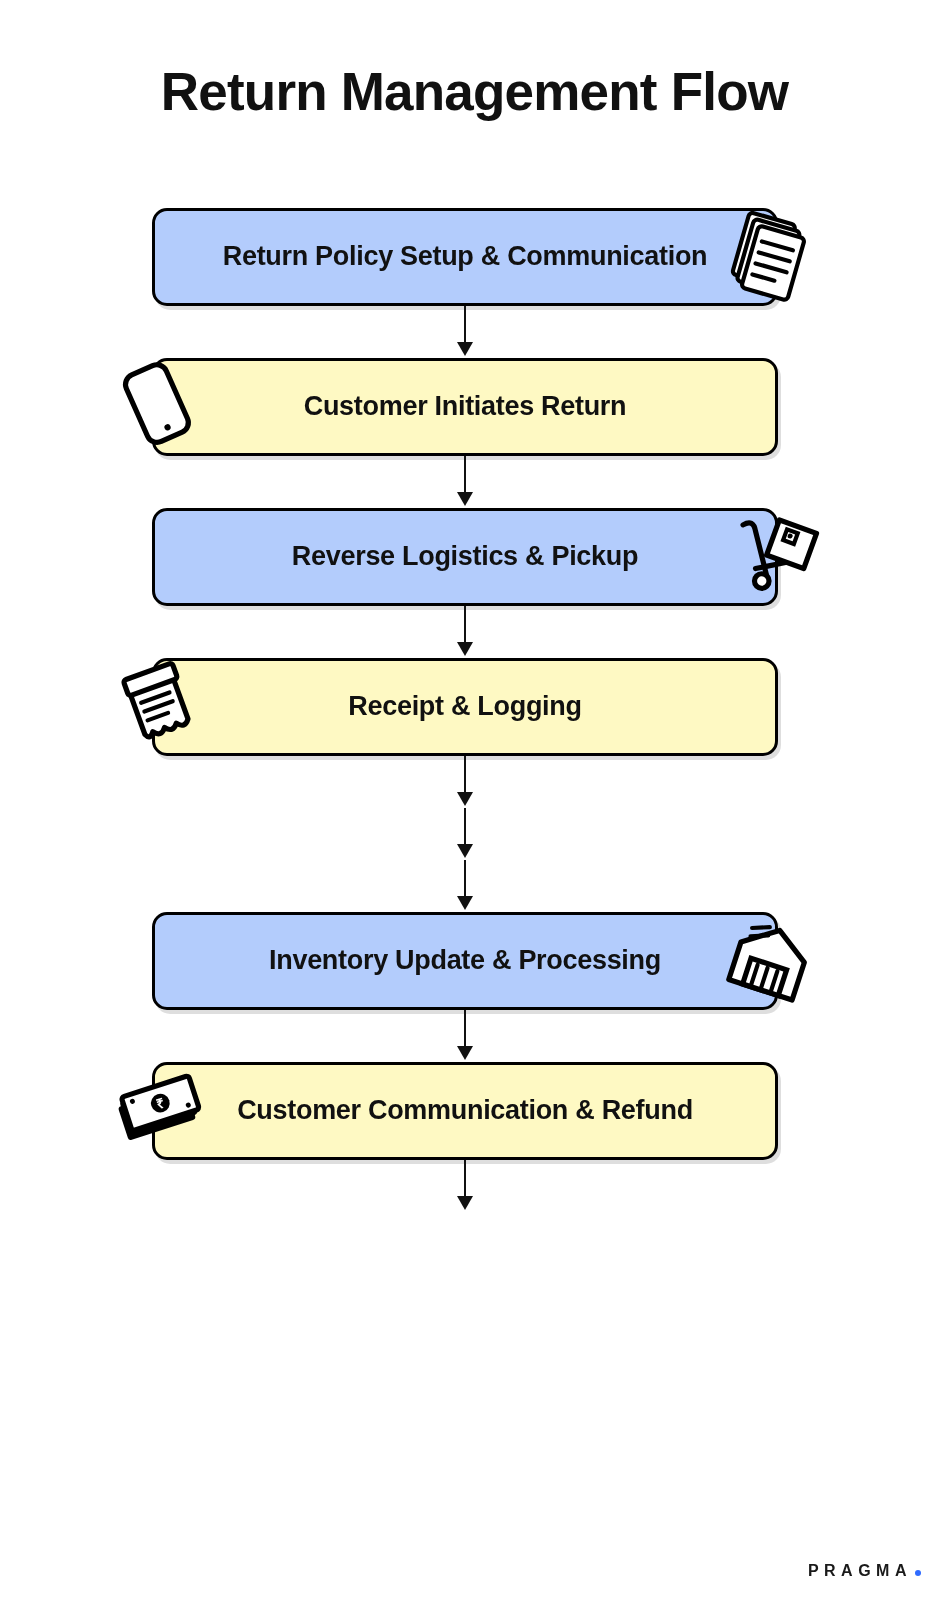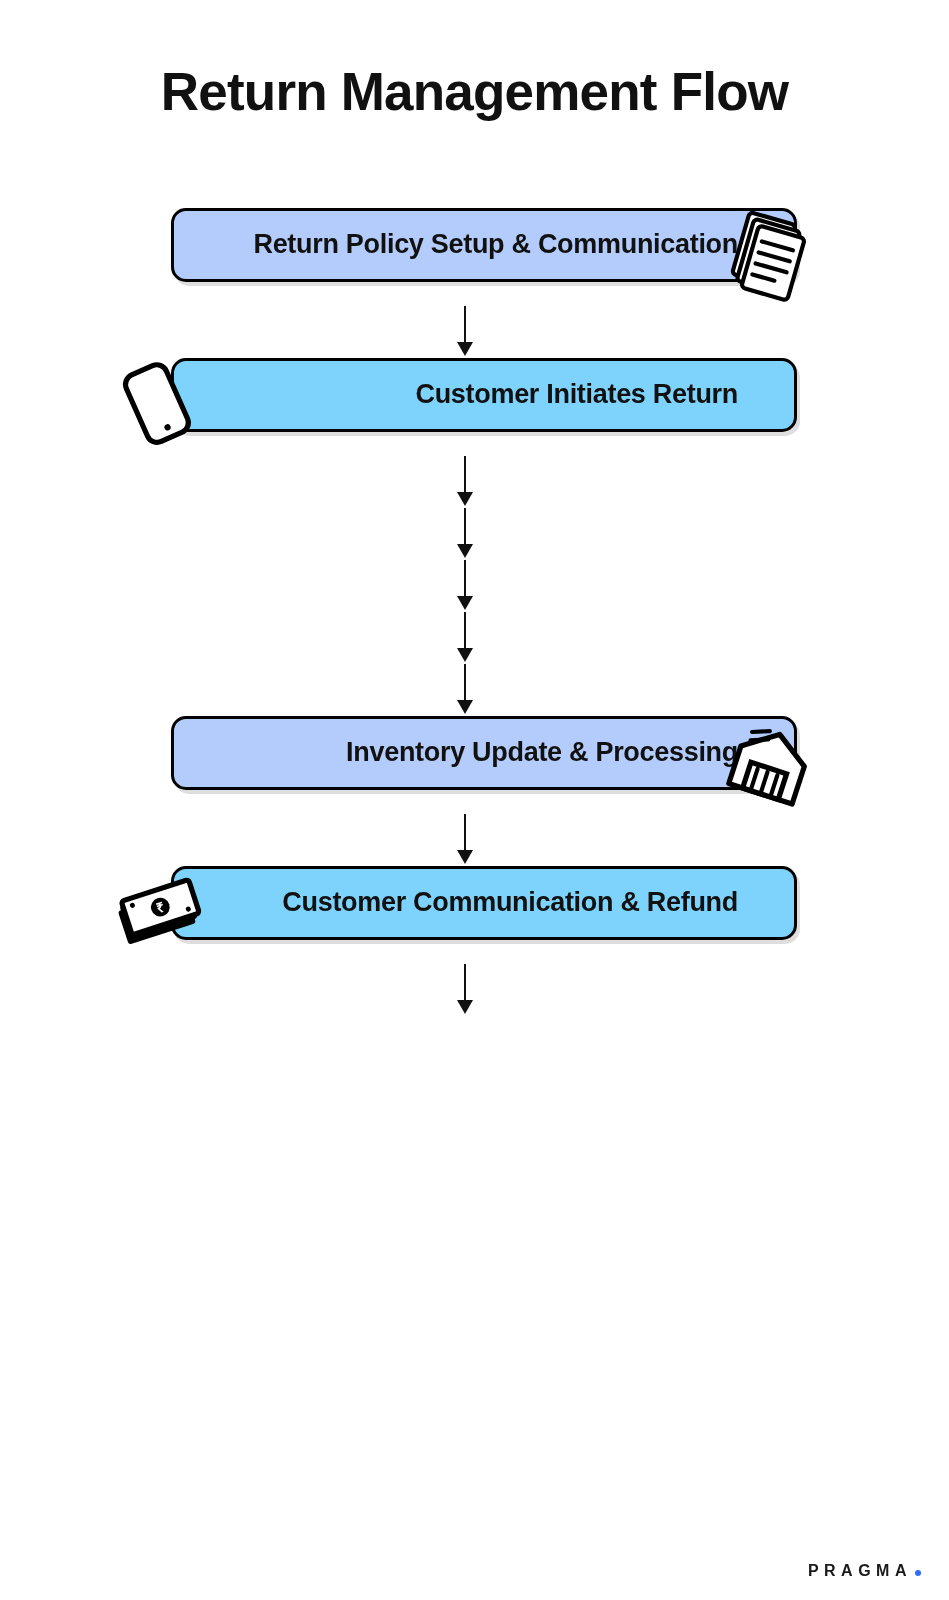--- a/index.html
+++ b/index.html
@@ -46,32 +46,31 @@
     position: relative;
     width: 626px;
     height: 98px;
   }
 
   .step-box {
     position: absolute;
     left: 0;
     top: 0;
     width: 626px;
-    height: 74px;
+    height: 98px;
     border: 3px solid #000000;
     border-radius: 15px;
     box-shadow: 3px 4px 0 rgba(0,0,0,0.13);
     display: flex;
     align-items: center;
-    justify-content: flex-end;
-    margin-left: 19px;
+    justify-content: center;
   }
 
   .step-box.fill-blue { background: #B3CCFC; }
-  .step-box.fill-tan  { background: #7dd3fc; }
+  .step-box.fill-tan  { background: #fef9c3; }
 
   .step-label {
     font-size: 27px;
     font-weight: 700;
     color: #111111;
     letter-spacing: -0.3px;
     text-align: center;
     padding: 0 56px;
     line-height: 1.1;
     white-space: nowrap;
@@ -187,26 +186,63 @@
           </g>
         </svg>
       </span>
     </div>
 
     <div class="connector">
       <span class="shaft"></span>
       <span class="head"></span>
     </div>
 
-
-    <div class="connector">
-      <span class="shaft"></span>
-      <span class="head"></span>
-    </div>
-
+    <div class="step">
+      <div class="step-box fill-blue">
+        <span class="step-label">Reverse Logistics &amp; Pickup</span>
+      </div>
+      <span class="step-icon at-right">
+        <svg viewBox="0 0 100 100">
+          <g stroke="#000" stroke-width="5" fill="none" stroke-linecap="round" stroke-linejoin="round">
+            <path d="M26 22 q10 -6 12 6 l12 48"></path>
+            <path d="M38 64 l30 -6"></path>
+            <circle cx="44" cy="76" r="7" fill="#fff"></circle>
+          </g>
+          <g transform="rotate(20 70 45)">
+            <rect x="52" y="22" width="38" height="36" fill="#fff" stroke="#000" stroke-width="5" stroke-linejoin="round"></rect>
+            <rect x="62" y="28" width="11" height="11" fill="#fff" stroke="#000" stroke-width="4"></rect>
+            <circle cx="67" cy="33" r="2.4" fill="#000"></circle>
+          </g>
+        </svg>
+      </span>
+    </div>
+
+    <div class="connector">
+      <span class="shaft"></span>
+      <span class="head"></span>
+    </div>
+
+    <div class="step">
+      <div class="step-box fill-tan">
+        <span class="step-label">Receipt &amp; Logging</span>
+      </div>
+      <span class="step-icon at-left">
+        <svg viewBox="0 0 100 100">
+          <g transform="rotate(-20 50 50)">
+            <path d="M30 30 h44 v44 q-6 8 -12 0 q-6 8 -12 0 q-6 8 -12 0 q-5 7 -8 0 z" fill="#fff" stroke="#000" stroke-width="5" stroke-linejoin="round"></path>
+            <rect x="28" y="18" width="50" height="16" rx="3" fill="#fff" stroke="#000" stroke-width="5"></rect>
+            <g stroke="#000" stroke-width="4" stroke-linecap="round">
+              <line x1="37" y1="44" x2="66" y2="44"></line>
+              <line x1="37" y1="53" x2="66" y2="53"></line>
+              <line x1="37" y1="62" x2="58" y2="62"></line>
+            </g>
+          </g>
+        </svg>
+      </span>
+    </div>
 
     <div class="connector">
       <span class="shaft"></span>
       <span class="head"></span>
     </div>
 
 
     <div class="connector">
       <span class="shaft"></span>
       <span class="head"></span>

